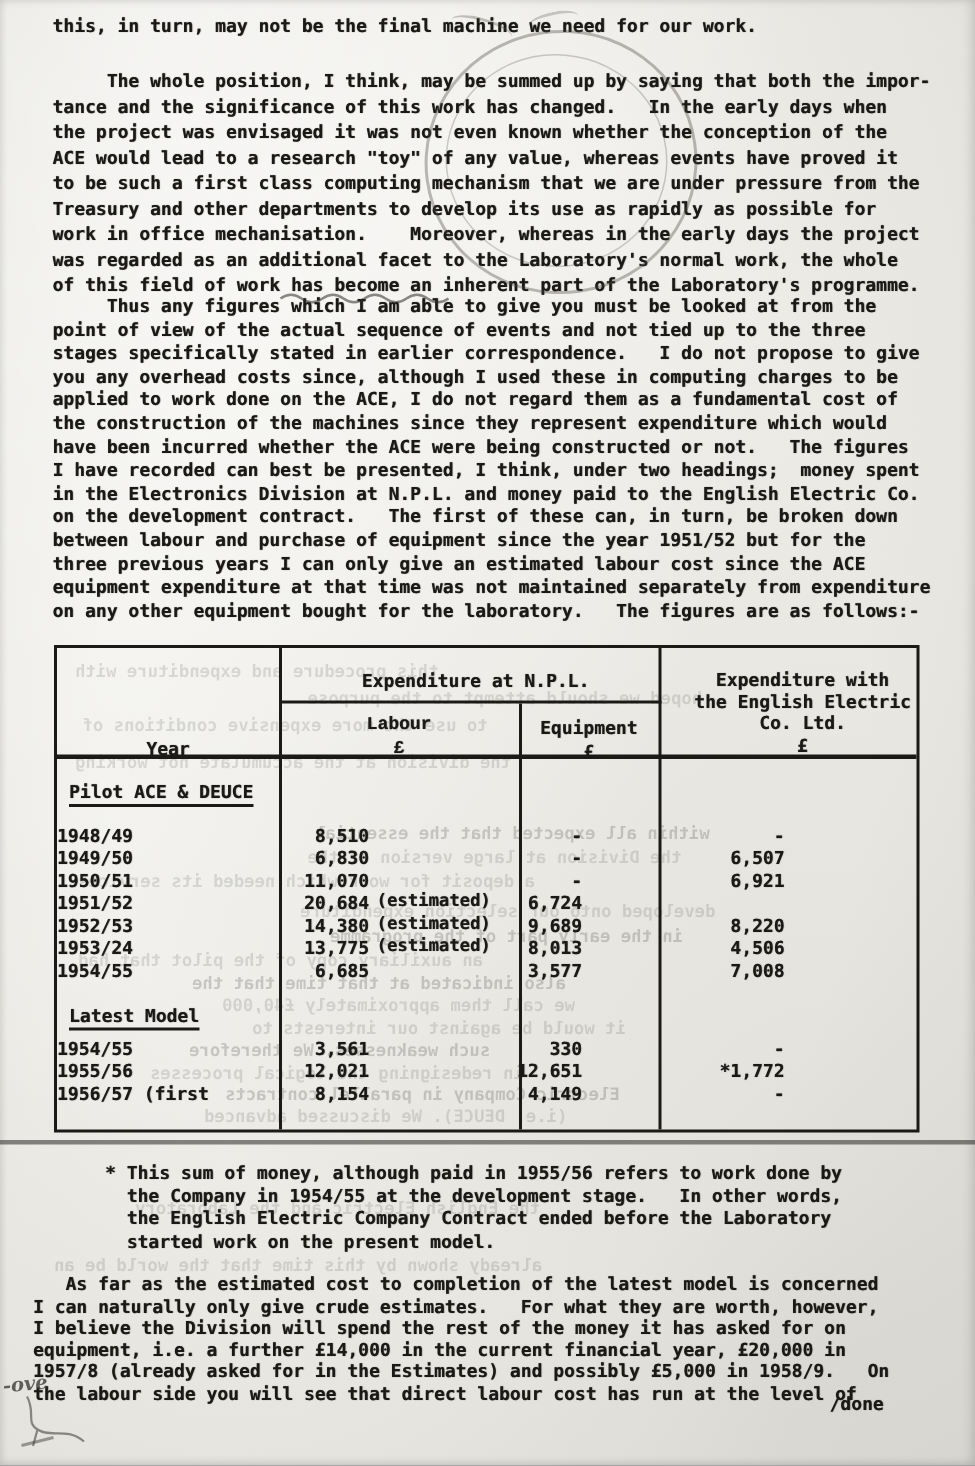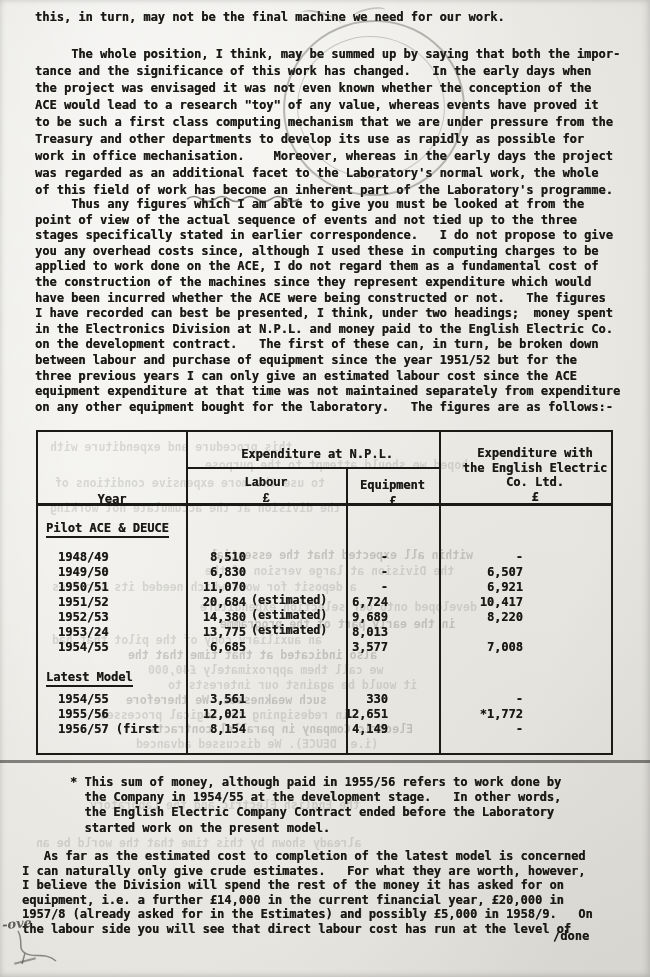--- a/index.html
+++ b/index.html
@@ -34,21 +34,21 @@
   .h-npl  { left:148px; top:15px; width:262px; }
   .h-lab  { left:148px; top:43px; width:160px; line-height:16px;font-family:Liberation Mono, monospace; }
   .h-eq   { left:308px; top:45px; width:93px;  line-height:16px; }
   .h-ee   { left:401px; top:14px; width:192px; line-height:14.5px; }
   .sec-label { position:absolute; left:8px; }
   #sec1-label { top:89px; } #sec2-label { top:238px; }
   .sec-label span { border-bottom:2px solid #1b1a17; padding-bottom:1px; }
   .rows { position:absolute; left:0; width:573px; }
   #sec1-rows { top:118px; } #sec2-rows { top:260px; }
   .row { display:flex; height:15px; line-height:15px; }
-  .c-year { width:124px; padding-left:20px; box-sizing:border-box; white-space:pre; }
+  .c-year { width:124px; padding-left:0; box-sizing:border-box; white-space:pre; }
   .c-lab  { width:84px;  text-align:right; }
   .c-note { width:76px;  padding-left:5px; box-sizing:border-box; font-size:11.5px;margin-top:43px; }
   .c-eq   { width:92px;  text-align:right; padding-right:26px; box-sizing:border-box; }
   .c-ee   { flex:1;      text-align:right; padding-right:88px; box-sizing:border-box; }
 
   
   .bleed { position:absolute; color:#3a3935; opacity:0.15; transform:scaleX(-1); white-space:nowrap; font-size:11.5px; font-weight:bold; }
   .bleed.dk { opacity:0.22; }
   #b1{left:50px;top:440px}#b2{left:205px;top:458px}#b3{left:55px;top:476px}
   #b4{left:50px;top:501px}#b5{left:210px;top:548px}#b6{left:205px;top:564px}
@@ -158,34 +158,34 @@
           <span class="c-lab">11,070</span>
           <span class="c-note">(estimated)</span>
           <span class="c-eq">-</span>
           <span class="c-ee">6,921</span>
         </div>
       <div class="row">
           <span class="c-year">1951/52</span>
           <span class="c-lab">20,684</span>
           <span class="c-note"></span>
           <span class="c-eq">6,724</span>
-          <span class="c-ee">10,417</span>
         </div>
       <div class="row">
           <span class="c-year">1952/53</span>
           <span class="c-lab">14,380</span>
           <span class="c-note"></span>
           <span class="c-eq">9,689</span>
           <span class="c-ee">8,220</span>
         </div>
       <div class="row">
           <span class="c-year">1953/24</span>
           <span class="c-lab">13,775</span>
           <span class="c-note"></span>
           <span class="c-eq">8,013</span>
+          <span class="c-ee">4,506</span>
         </div>
       <div class="row">
           <span class="c-year">1954/55</span>
           <span class="c-lab">6,685</span>
           <span class="c-note"></span>
           <span class="c-eq">3,577</span>
           <span class="c-ee">7,008</span>
         </div>
     </div>
 

